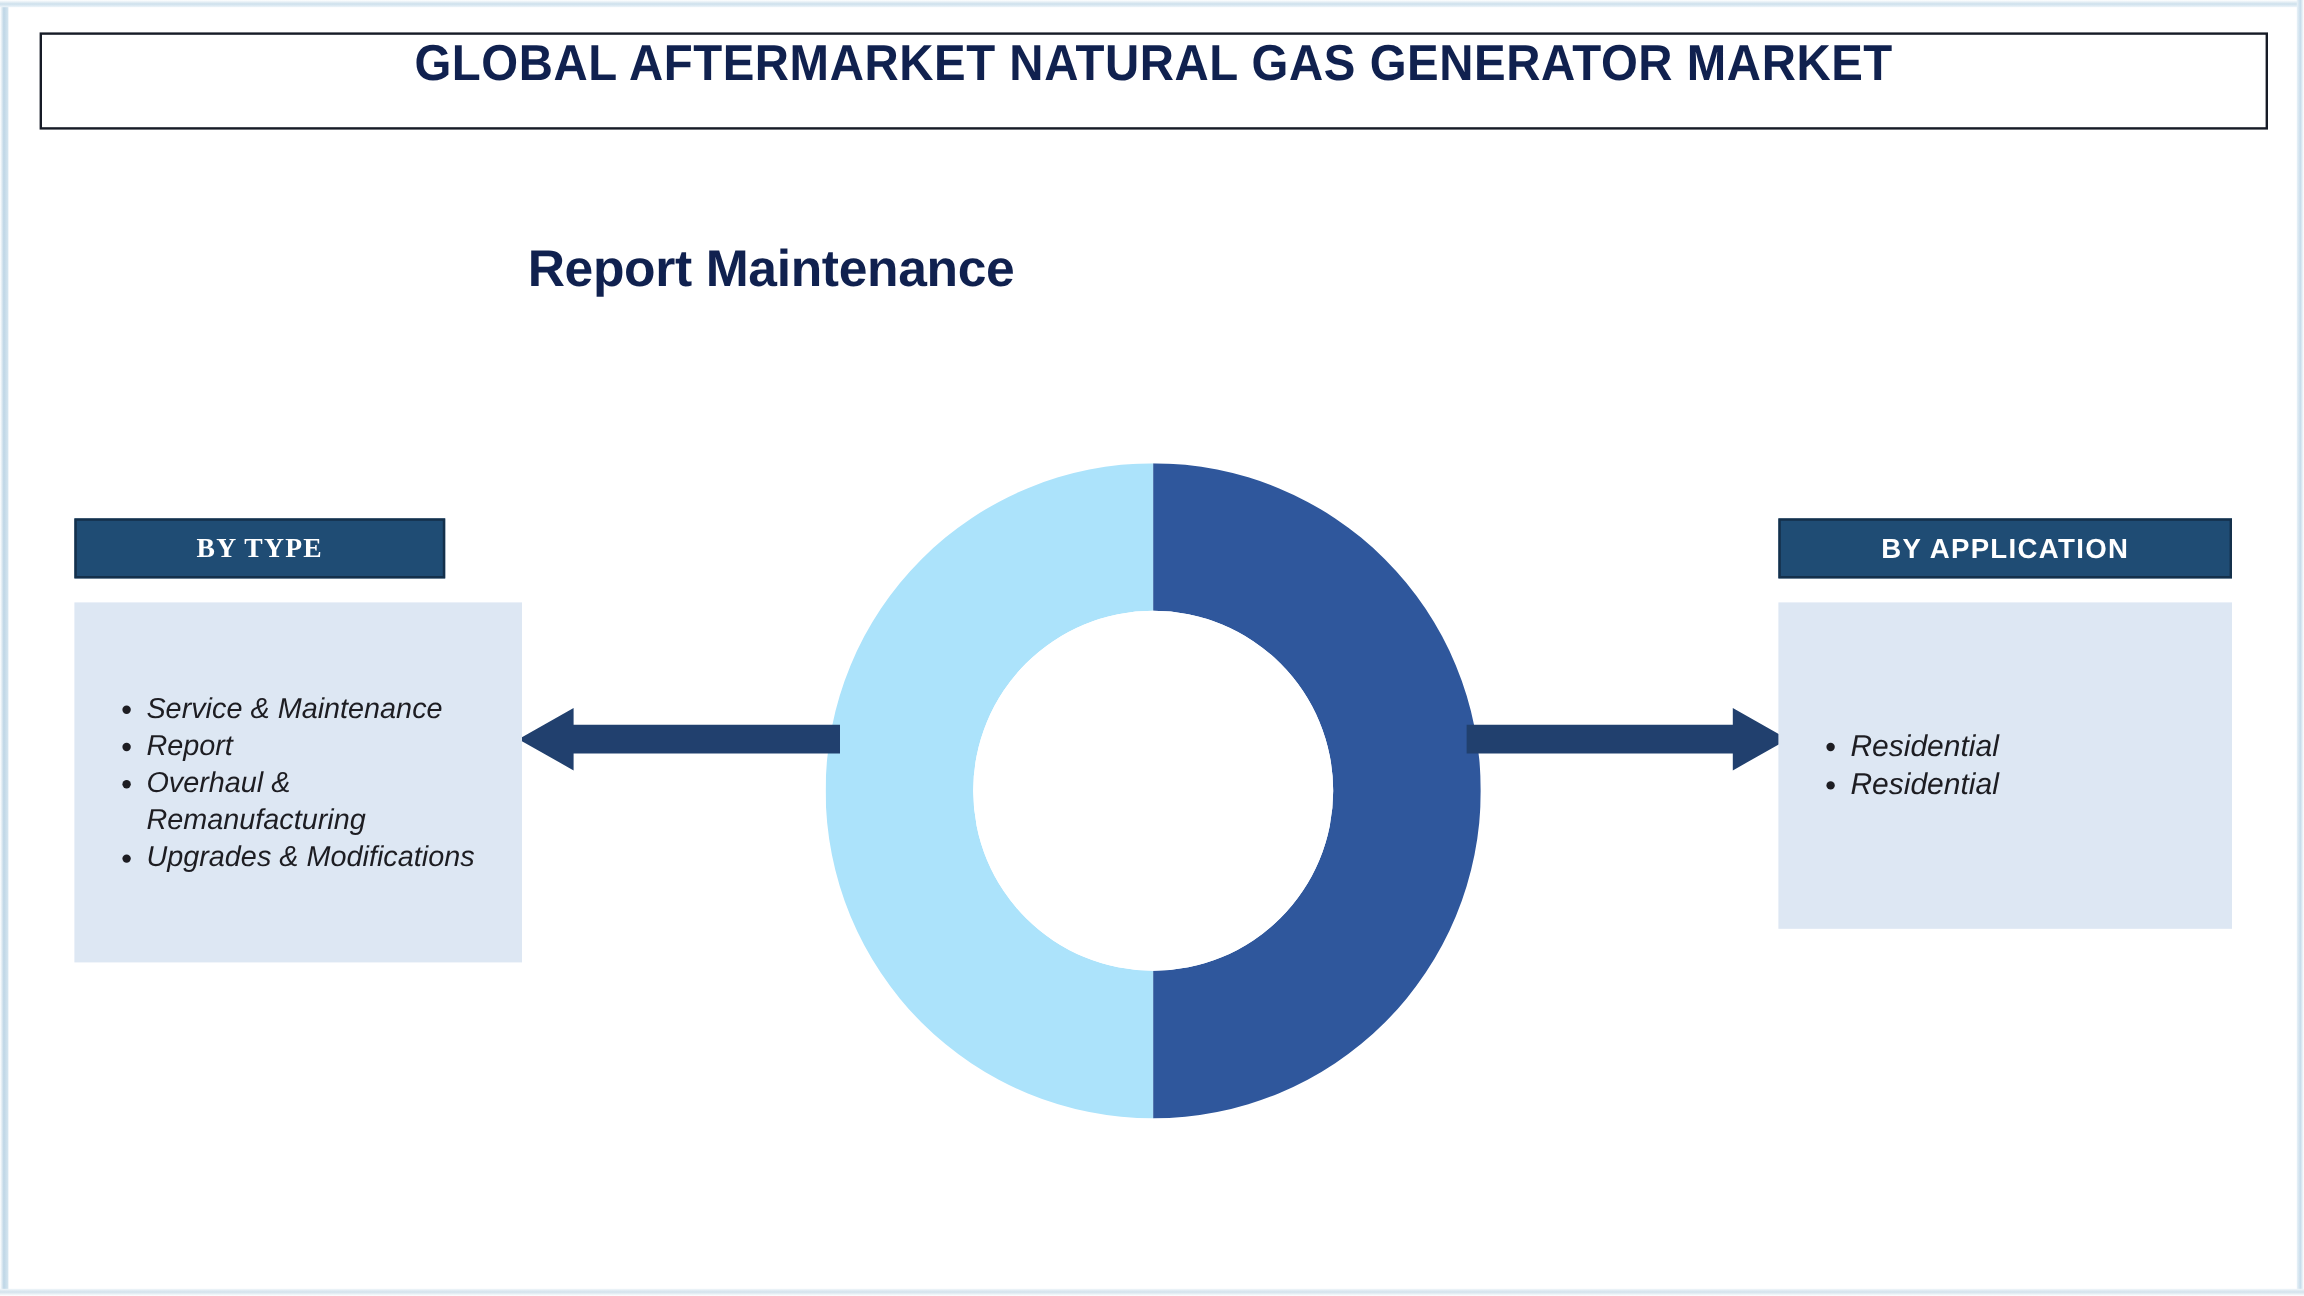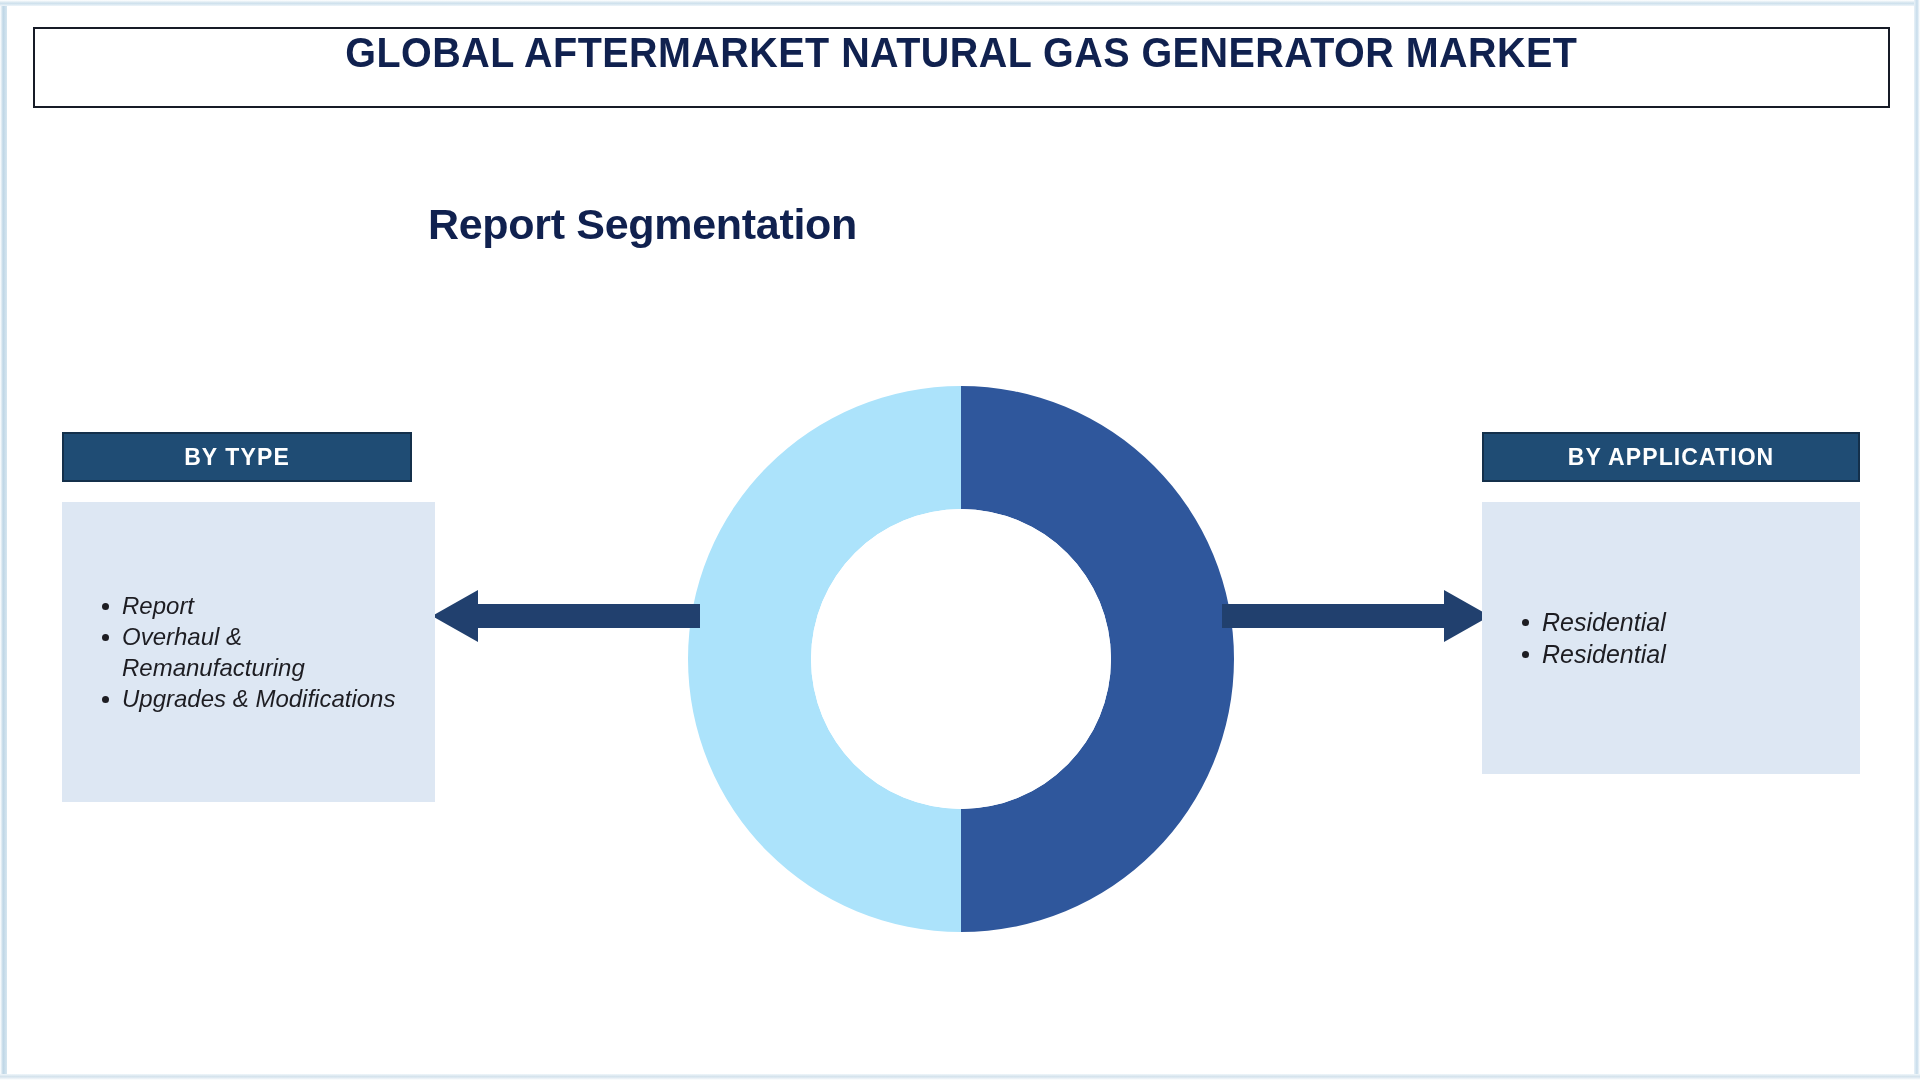--- a/index.html
+++ b/index.html
@@ -137,21 +137,21 @@
     left: 0;
     top: 13px;
     width: 7px;
     height: 7px;
     border-radius: 50%;
     background: #1d1d22;
   }
 
   
   #panel-type          { left: 62px;  top: 432px; width: 373px; }
-  #panel-type .panel-header { width: 350px; }
+  #panel-type .panel-header { width: 309px; font-family: Liberation Serif, serif; }
   #panel-type .panel-body   { margin-top: 20px; width: 373px; height: 300px; }
 
   
   #panel-application   { left: 1482px; top: 432px; width: 378px; }
   #panel-application .panel-header { width: 378px; text-align: center; }
   #panel-application .panel-body   { margin-top: 20px; width: 378px; height: 272px; }
   #panel-application .panel-list li { font-size: 25px; line-height: 32px; }
 </style>
 </head>
 <body>
@@ -160,21 +160,21 @@
 
   <div id="edge-left"></div>
   <div id="edge-top"></div>
   <div id="edge-right"></div>
   <div id="edge-bottom"></div>
 
   <div id="title-box">
     <div id="title-text">GLOBAL AFTERMARKET NATURAL GAS GENERATOR MARKET</div>
   </div>
 
-  <div id="subtitle">Report Segmentation</div>
+  <div id="subtitle">Report Maintenance</div>
 
   <div id="donut-wrap">
     <svg id="donut-svg" viewBox="0 0 546 546" xmlns="http://www.w3.org/2000/svg">
 
       <path d="M 273 0 A 273 273 0 0 0 273 546 L 273 423 A 150 150 0 0 1 273 123 Z" fill="#ace3fb"></path>
 
       <path d="M 273 0 A 273 273 0 0 1 273 546 L 273 423 A 150 150 0 0 0 273 123 Z" fill="#2f579c"></path>
 
       <circle cx="273" cy="273" r="150" fill="#ffffff"></circle>
     </svg>
@@ -185,20 +185,21 @@
   </svg>
 
   <svg id="arrow-right" class="arrow-svg" viewBox="0 0 268 62" xmlns="http://www.w3.org/2000/svg">
     <polygon points="268,31 222,5 222,19 0,19 0,43 222,43 222,57" fill="#21406e"></polygon>
   </svg>
 
   <div id="panel-type" class="panel">
     <div class="panel-header">BY TYPE</div>
     <div class="panel-body">
       <ul class="panel-list">
+        <li>Service &amp; Maintenance</li>
         <li>Report</li>
         <li>Overhaul &amp; Remanufacturing</li>
         <li>Upgrades &amp; Modifications</li>
       </ul>
     </div>
   </div>
 
   <div id="panel-application" class="panel">
     <div class="panel-header">BY APPLICATION</div>
     <div class="panel-body">

